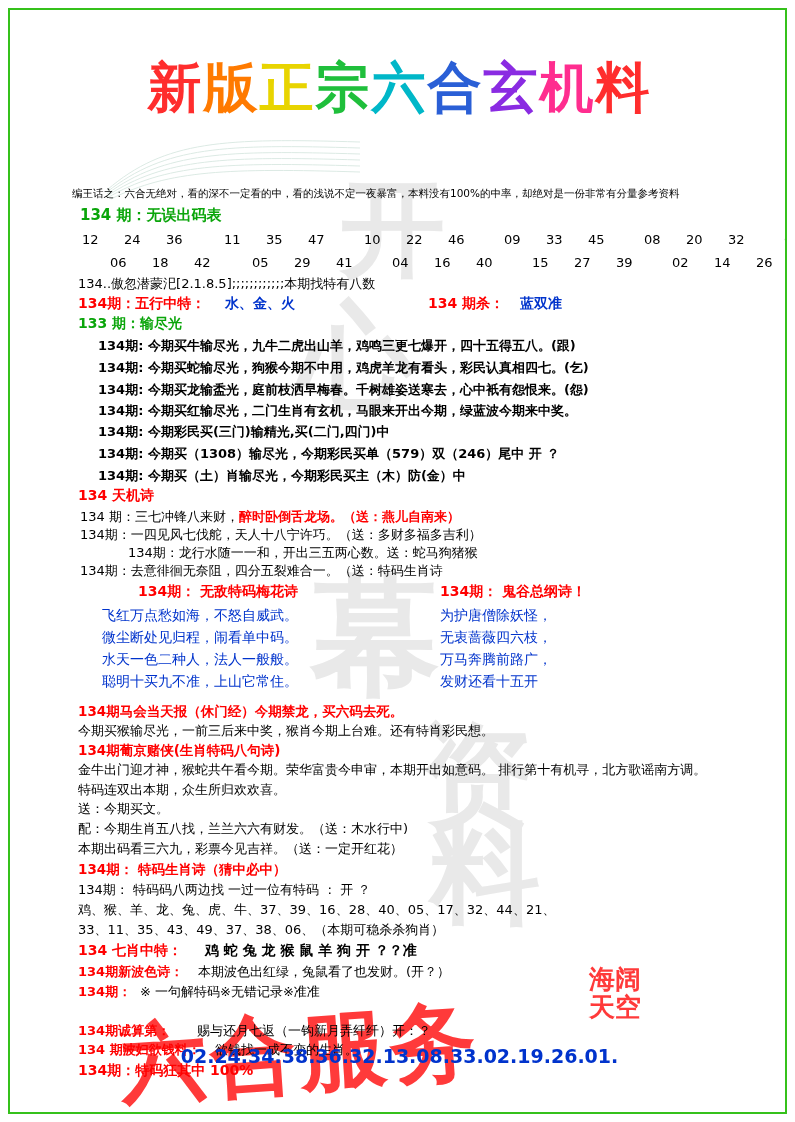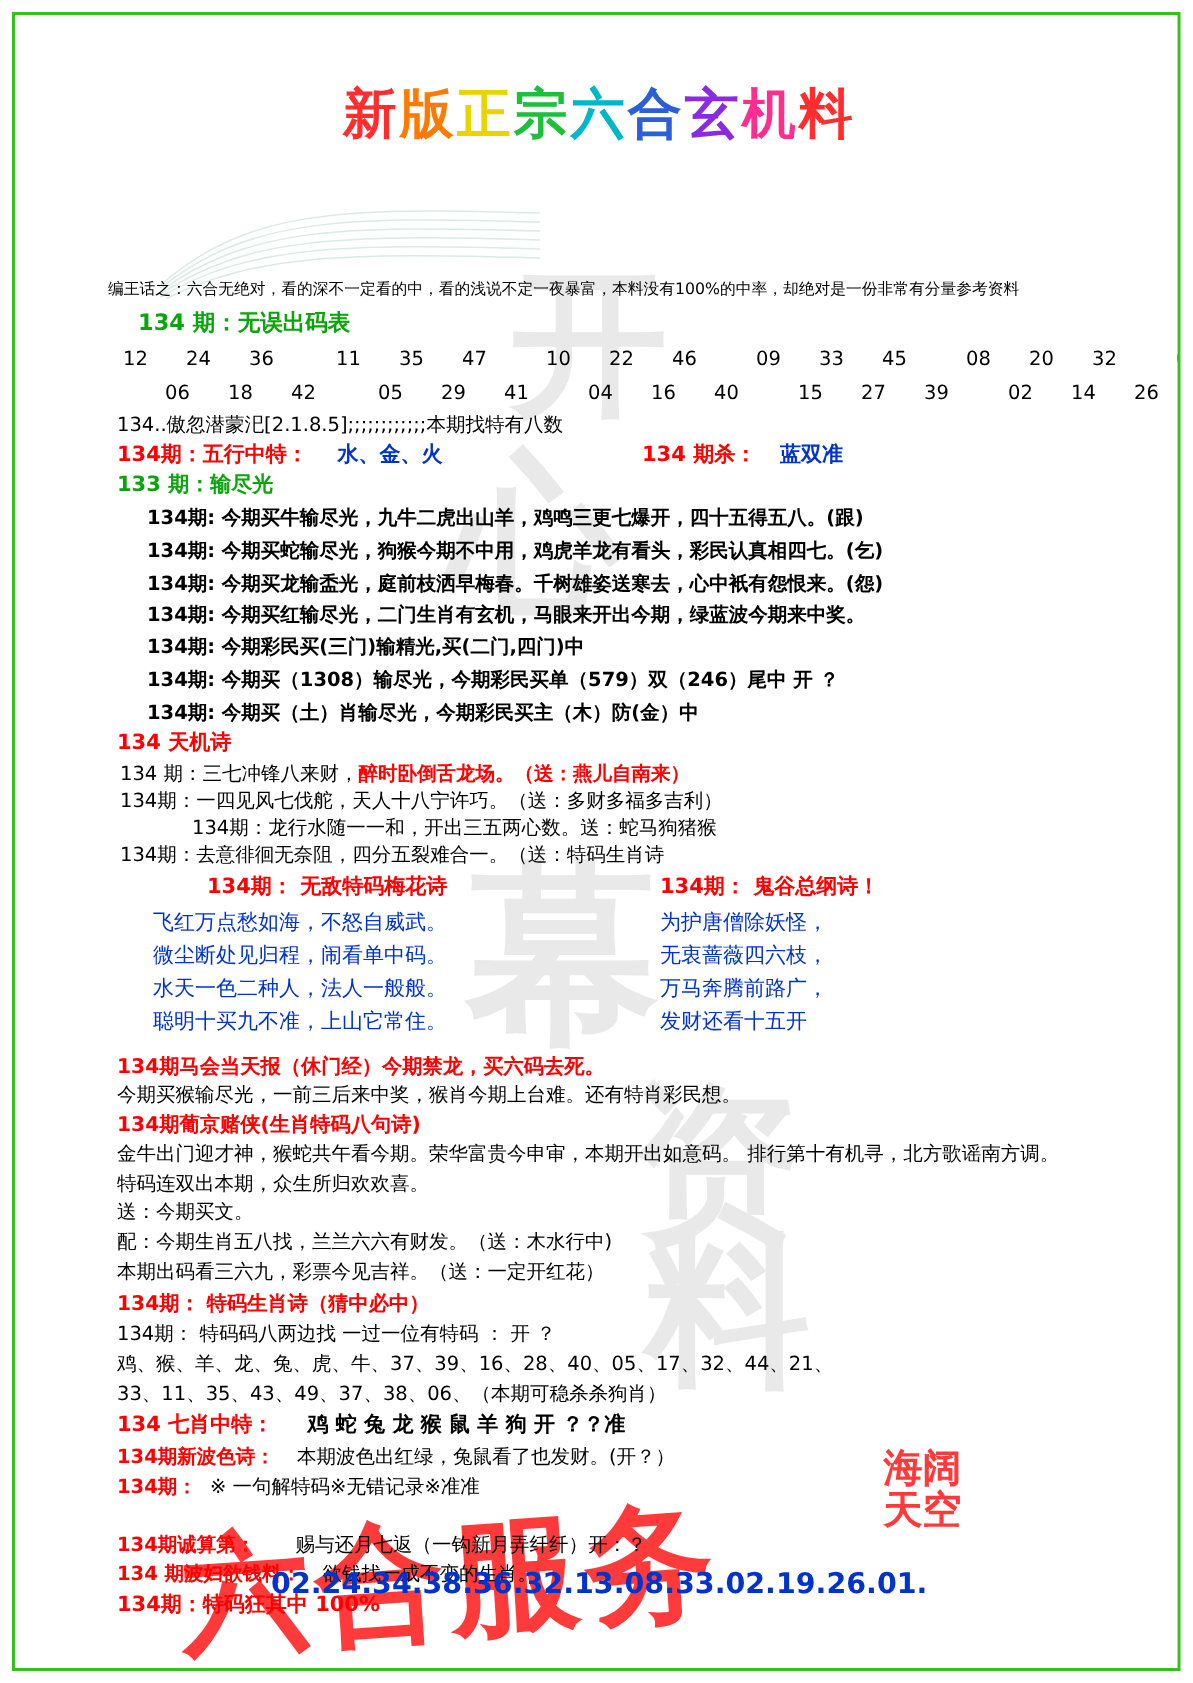--- a/index.html
+++ b/index.html
@@ -34,21 +34,21 @@
   .wm-3{ left:300px; top:540px; font-size:130px;}
   .wm-4{ left:410px; top:690px; font-size:115px;}
   .wm-5{ left:420px; top:790px; font-size:110px;}
   .wm-scribble{
     position:absolute;left:95px;top:120px;width:260px;height:70px;
     z-index:0;opacity:.5;
   }
   
   .title{
     position:absolute;left:0;top:42px;width:779px;text-align:center;
-    font-size:36px;font-weight:bold;letter-spacing:2px;
+    font-size:54px;font-weight:bold;letter-spacing:2px;
     white-space:nowrap;z-index:3;
   }
   .title span{ display:inline-block; }
   .t1{color:#ff2d2d}.t2{color:#ff7a00}.t3{color:#e8d400}
   .t4{color:#1fbf3b}.t5{color:#00b7c8}.t6{color:#2a5fd6}
   .t7{color:#8a2be2}.t8{color:#ff2d8f}
   
   .content{
     position:absolute;left:0;top:0;width:779px;height:1106px;
     z-index:2;
@@ -105,21 +105,21 @@
   </svg>
 
   <div class="title">
     <span class="t1">新</span><span class="t2">版</span><span class="t3">正</span><span class="t4">宗</span><span class="t5">六</span><span class="t6">合</span><span class="t7">玄</span><span class="t8">机</span><span class="t1">料</span>
   </div>
 
   <div class="content">
 
     <div class="ln tiny" style="left:62px;top:176px;">编王话之：六合无绝对，看的深不一定看的中，看的浅说不定一夜暴富，本料没有100%的中率，却绝对是一份非常有分量参考资料</div>
 
-    <div class="ln bold green" style="left:70px;top:198px;font-size:15px;margin-left:12px;">134 期：无误出码表</div>
+    <div class="ln bold green" style="left:70px;top:198px;font-size:15px;">134 期：无误出码表</div>
 
     <div class="ln num-row" style="left:72px;top:222px;">
       <span style="width:42px">12</span><span style="width:42px">24</span><span style="width:58px">36</span><span style="width:42px">11</span><span style="width:42px">35</span><span style="width:56px">47</span><span style="width:42px">10</span><span style="width:42px">22</span><span style="width:56px">46</span><span style="width:42px">09</span><span style="width:42px">33</span><span style="width:56px">45</span><span style="width:42px">08</span><span style="width:42px">20</span><span style="width:56px">32</span><span style="width:42px">07</span>
     </div>
 
     <div class="ln num-row" style="left:100px;top:245px;">
       <span style="width:42px">06</span><span style="width:42px">18</span><span style="width:58px">42</span><span style="width:42px">05</span><span style="width:42px">29</span><span style="width:56px">41</span><span style="width:42px">04</span><span style="width:42px">16</span><span style="width:56px">40</span><span style="width:42px">15</span><span style="width:42px">27</span><span style="width:56px">39</span><span style="width:42px">02</span><span style="width:42px">14</span><span style="width:56px">26</span>
     </div>
 
     <div class="ln" style="left:68px;top:266px;">134..傲忽潜蒙汜[2.1.8.5];;;;;;;;;;;;本期找特有八数</div>

